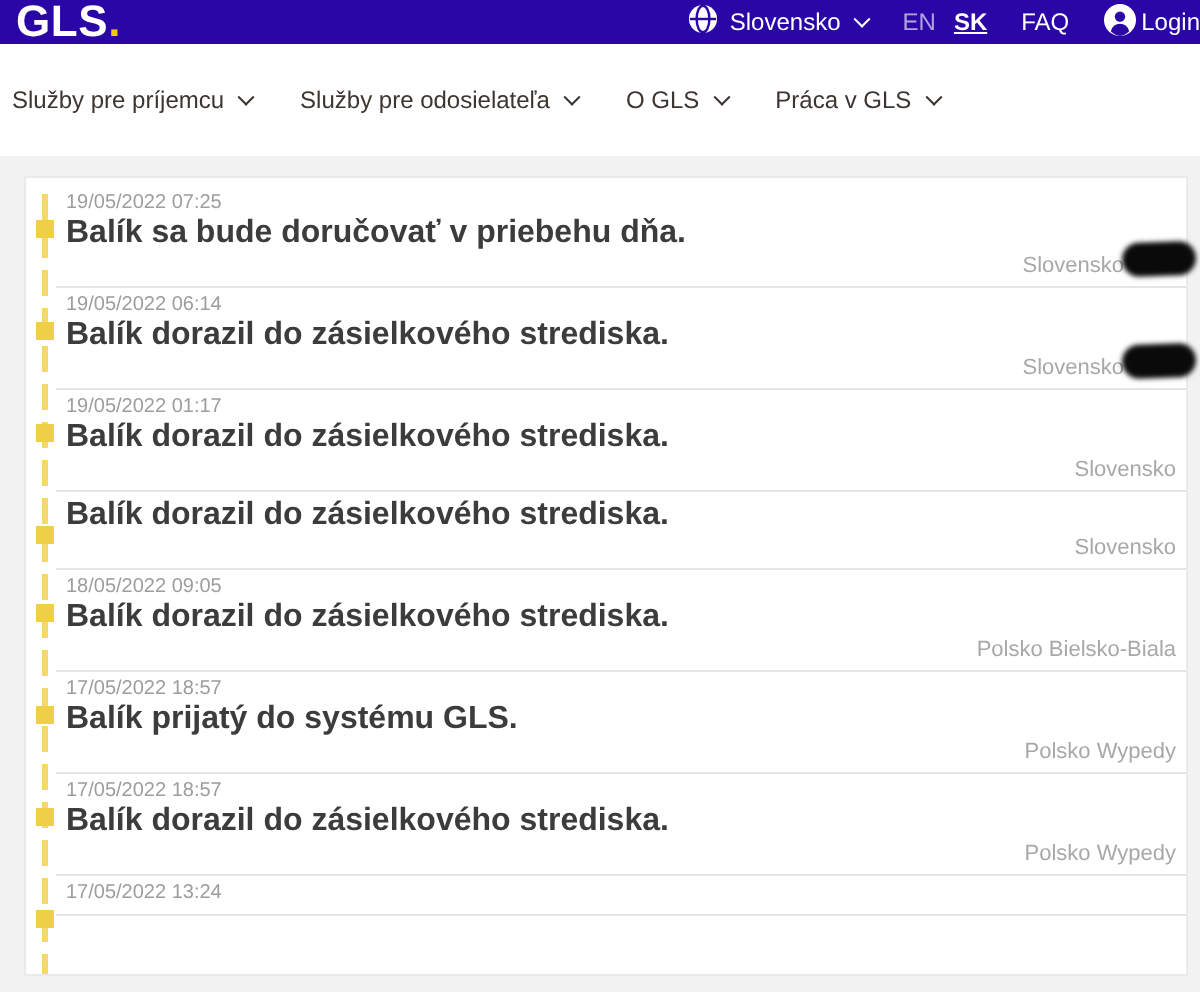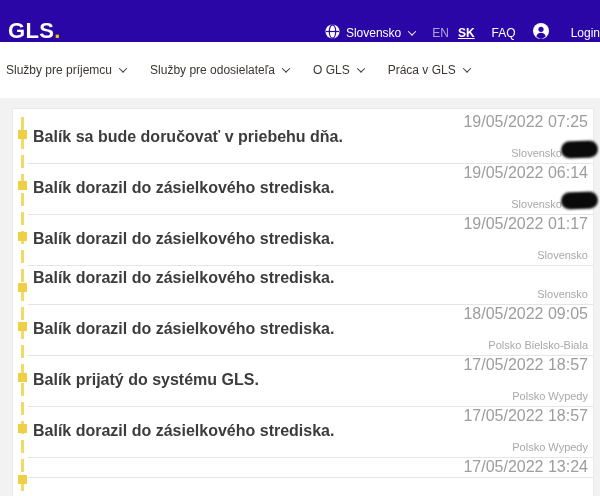--- a/index.html
+++ b/index.html
@@ -18,34 +18,34 @@
   *{box-sizing:border-box;}
   html,body{margin:0;padding:0;}
   body{
     width:600px;height:496px;overflow:hidden;
     background:var(--pagebg);
     font-family:"Liberation Sans",sans-serif;
     -webkit-font-smoothing:antialiased;
   }
   
   .header{
-    height:42px;background:var(--header-bg);color:#fff;
-    display:flex;align-items:flex-end;padding:0 0 0 8px;white-space:nowrap;
+    height:22px;background:var(--header-bg);color:#fff;
+    display:flex;align-items:center;padding:0 0 0 8px;white-space:nowrap;
   }
   .logo{font-size:22px;font-weight:800;letter-spacing:.3px;line-height:1;}
   .logo .dot{color:var(--dot);}
   .header-right{margin-left:auto;display:flex;align-items:center;gap:17px;font-size:12px;}
   .country{display:flex;align-items:center;gap:6px;cursor:pointer;}
   .chev{display:inline-block;width:6px;height:6px;border-right:1.4px solid currentColor;border-bottom:1.4px solid currentColor;transform:rotate(45deg) translate(-1px,-1px);margin-left:2px;}
   .langs{display:flex;gap:9px;}
   .lang{cursor:pointer;}
   .lang.inactive{opacity:.62;}
   .lang.active{font-weight:bold;text-decoration:underline;}
   .faq{cursor:pointer;}
-  .login{display:flex;align-items:center;gap:22px;cursor:pointer;}
+  .login{display:flex;align-items:center;gap:3px;cursor:pointer;}
   .hicon{display:block;}
   
   .nav{
     height:56px;background:#fff;display:flex;align-items:center;
     gap:24px;padding:0 0 0 6px;font-size:12px;color:var(--navtext);
     white-space:nowrap;overflow:hidden;
   }
   .nav-item{display:flex;align-items:center;gap:6px;flex:0 0 auto;cursor:pointer;}
   .nav-item .chev{border-color:var(--navtext);}
   
@@ -55,21 +55,21 @@
     border:1px solid var(--cardborder);position:relative;padding-top:4px;
   }
   .tl-line{
     position:absolute;left:8px;top:8px;bottom:0;width:3px;
     background:repeating-linear-gradient(to bottom,var(--dash) 0 13px,transparent 13px 19px);
   }
   .entry{
     position:relative;margin-left:15px;
     padding:3px 5px 4px 5px;border-bottom:1px solid var(--sep);
   }
-  .e-date{font-size:16px;line-height:12px;color:var(--muted);text-align:right;}
+  .e-date{font-size:10px;line-height:12px;color:var(--muted);text-align:left;}
   .e-msg{font-size:16px;line-height:13px;font-weight:bold;color:var(--msg);margin-top:2px;}
   .e-loc{font-size:11px;line-height:12px;color:#A8A8A8;text-align:right;margin-top:4px;}
   .entry.redacted .e-loc{padding-right:26px;}
   .e-square{position:absolute;left:-10px;top:17px;width:9px;height:9px;background:var(--yellow);}
   .e-blob{
     position:absolute;right:-5px;top:28px;width:37px;height:17px;
     background:var(--redact);border-radius:9px;filter:blur(1.2px);transform:rotate(-2deg);
   }
 </style>
 </head>

